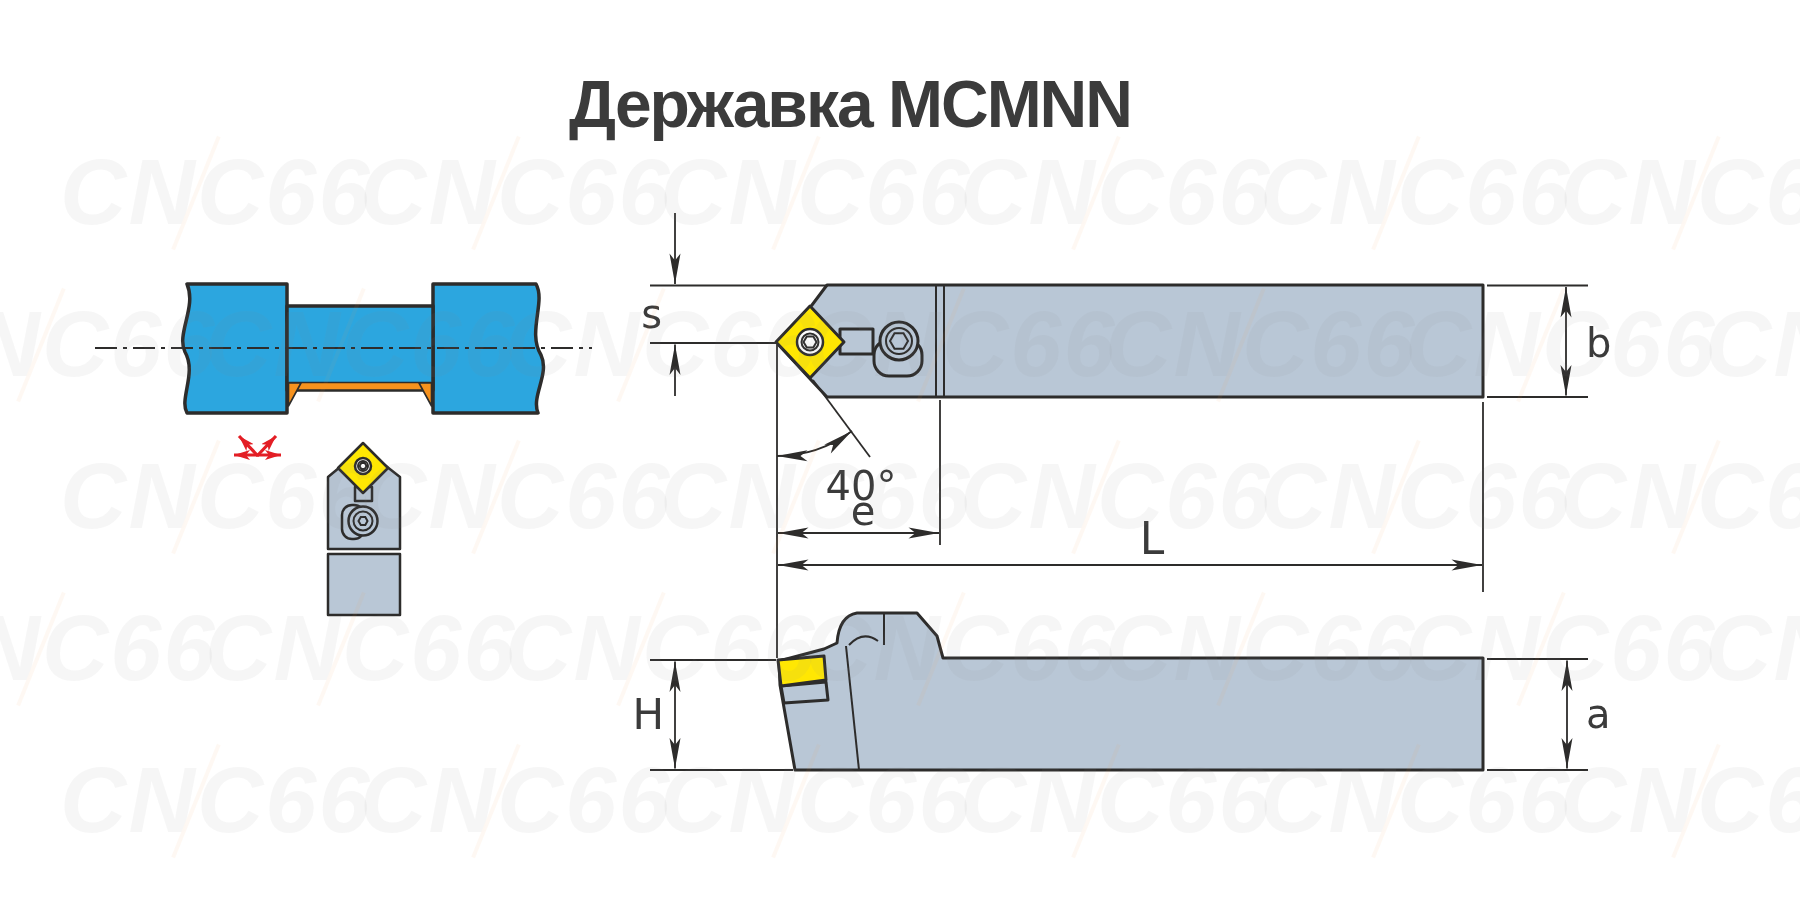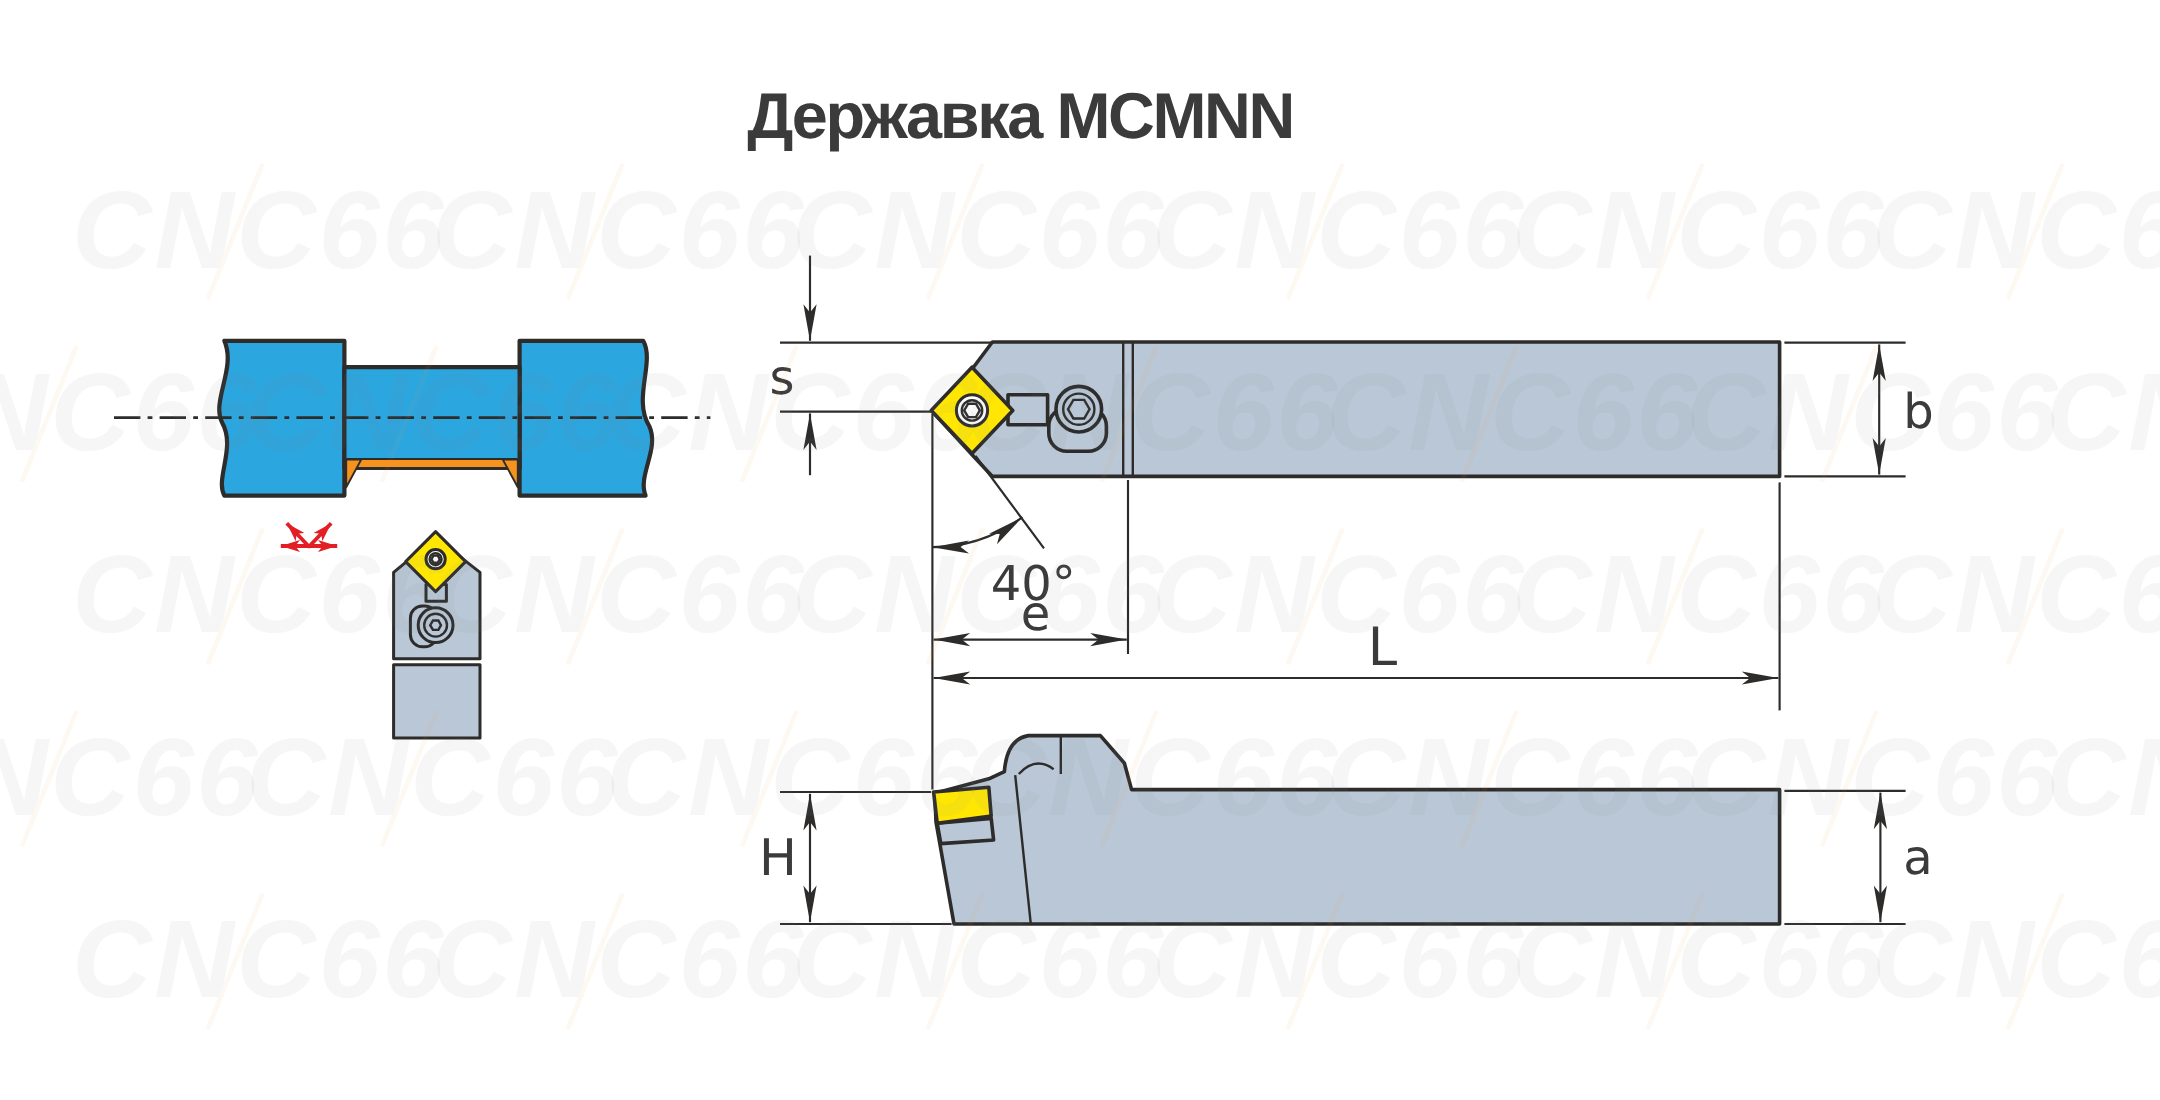--- a/index.html
+++ b/index.html
@@ -5,21 +5,21 @@
   html,body{margin:0;padding:0;background:#fff;}
   #stage{position:relative;width:1800px;height:917px;background:#fff;overflow:hidden;
          font-family:"Liberation Sans",sans-serif;}
   #wm-layer{position:absolute;inset:0;z-index:2;pointer-events:none;border-radius:26px;}
   .wm{position:absolute;font-family:"Liberation Sans",sans-serif;font-weight:bold;font-style:italic;
       font-size:92px;letter-spacing:2px;color:var(--wmgray);opacity:0.07;white-space:nowrap;}
   .wm::after{content:'';position:absolute;left:43%;top:-8%;width:4px;height:116%;
       background:var(--wmaccent);transform:rotate(22deg);opacity:0.9;}
   #drawing{position:absolute;left:0;top:0;z-index:1;}
   #title{position:absolute;z-index:3;left:850px;top:66px;transform:translateX(-50%);
-      font-size:54px;font-weight:bold;letter-spacing:-2px;color:var(--dimtext);white-space:nowrap;}
+      font-size:66px;font-weight:bold;letter-spacing:-2px;color:var(--dimtext);white-space:nowrap;}
   #caption{position:absolute;z-index:3;left:389px;top:653px;transform:translateX(-50%);
       font-size:36px;color:var(--dimtext);white-space:nowrap;}
   .fill-holder{fill:var(--holder);stroke:var(--outline);stroke-width:3;stroke-linejoin:round;}
   .fill-holder25{fill:var(--holder);stroke:var(--outline);stroke-width:2.5;stroke-linejoin:round;}
   .insert{fill:var(--yellow);stroke:var(--outline);stroke-width:3;stroke-linejoin:round;}
   .insert25{fill:var(--yellow);stroke:var(--outline);stroke-width:2.5;stroke-linejoin:round;}
   .blue{fill:var(--blue);stroke:var(--outline);stroke-width:3.5;stroke-linejoin:round;}
   .orange{fill:var(--orange);stroke:var(--outline);stroke-width:1.6;stroke-linejoin:round;}
   .white{fill:#fff;stroke:var(--outline);stroke-width:2.5;}
   .thin{fill:none;stroke:var(--outline);stroke-width:2;}

